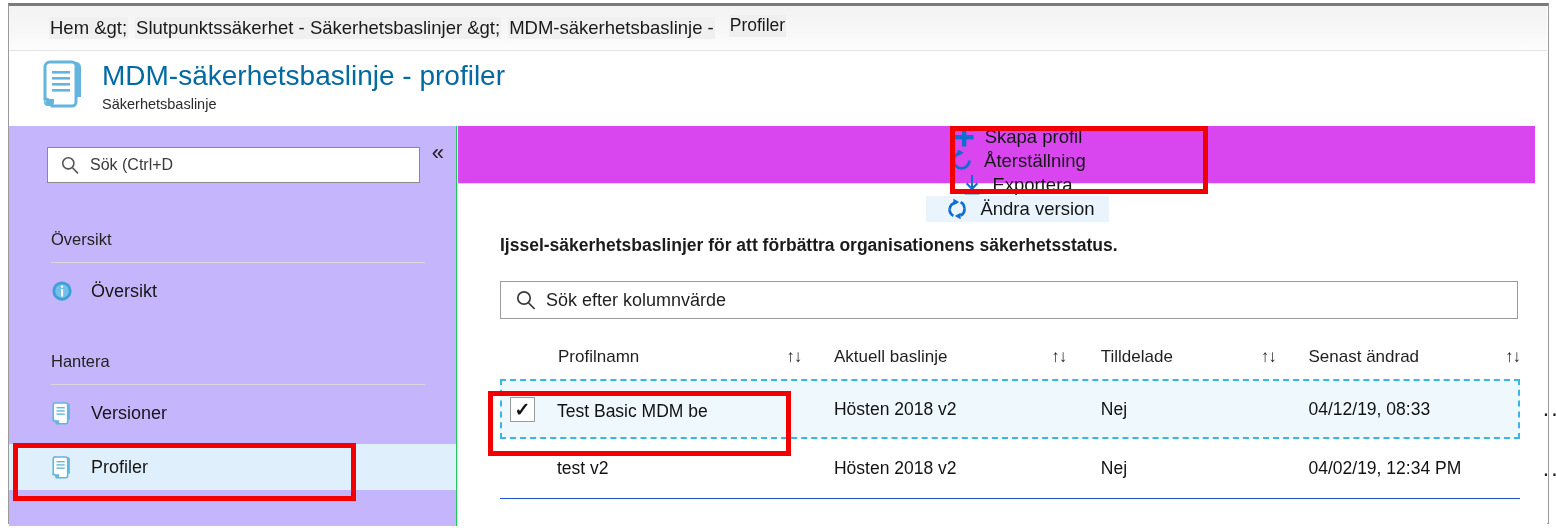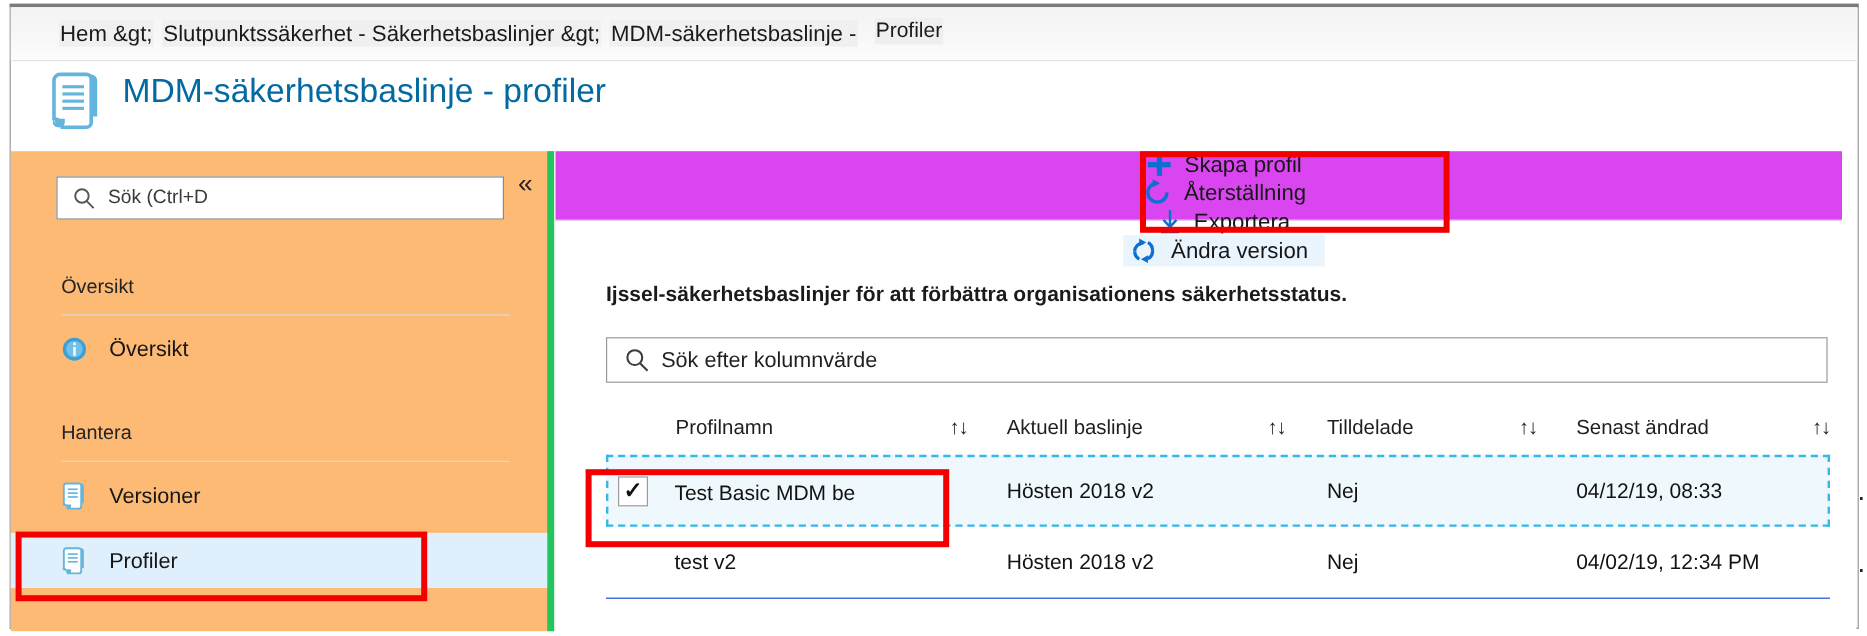--- a/index.html
+++ b/index.html
@@ -99,22 +99,22 @@
     left: 9px;
     top: 126px;
     right: 9px;
     bottom: 4px;
     display: flex;
   }
   .sidebar {
     width: 447px;
     flex: none;
     position: relative;
-    border-right: 6px solid #22c55e;
-    background: #fdba74;
+    border-right: 1px solid #22c55e;
+    background: #c4b5fd;
   }
   .content {
     flex: 1;
     position: relative;
     background: #ffffff;
     border-left: 1px solid #e6e6e6;
   }
 
   
   .side-search {
@@ -196,21 +196,21 @@
     height: 44px;
     padding: 0 6px;
     cursor: pointer;
     white-space: nowrap;
   }
   .tb-btn .tb-ico { flex: none; margin-right: 10px; display: block; }
   .tb-btn .tb-lbl {
     font-size: 18.5px;
     color: #161616;
   }
-  .tb-btn.active { background: #eaf4fc; padding: 0 14px 0 4px; align-items: center; }
+  .tb-btn.active { background: #eaf4fc; padding: 0 14px 0 18px; align-items: center; }
   .tb-gap-a { width: 50px; }
   .tb-gap-b { width: 6px; }
 
   
   .desc {
     position: absolute;
     left: 42px;
     top: 109px;
     font-size: 17.5px;
     color: #1b1b1b;
@@ -332,20 +332,21 @@
       <path d="M10 4 h22 a4 4 0 0 1 4 4 v36 a4 4 0 0 1 -4 4 H12 a7 7 0 0 0 -7 -7 V9 a5 5 0 0 1 5 -5 z" fill="#ffffff" stroke="#64b5dd" stroke-width="3"></path>
       <rect x="12" y="13" width="18" height="2.6" fill="#64b5dd"></rect>
       <rect x="12" y="19" width="18" height="2.6" fill="#64b5dd"></rect>
       <rect x="12" y="25" width="18" height="2.6" fill="#64b5dd"></rect>
       <rect x="12" y="31" width="18" height="2.6" fill="#64b5dd"></rect>
       <path d="M5 41 a7 7 0 0 0 7 7 H8 a4 4 0 0 1 -4 -4 z" fill="#64b5dd"></path>
       <path d="M2 41 h12 a0 0 0 0 1 0 0 v3 a4 4 0 0 1 -8 0 a3 3 0 0 0 -4 -3 z" fill="#64b5dd"></path>
     </svg>
     <div class="title-text-wrap">
       <div class="title-main">MDM-säkerhetsbaslinje - profiler</div>
+      <div class="title-sub">Säkerhetsbaslinje</div>
     </div>
   </div>
 
   <div class="body-split">
 
     <div class="sidebar">
 
       <div class="side-search">
         <svg class="mag" width="20" height="20" viewBox="0 0 20 20">
           <circle cx="8.3" cy="8.3" r="5.6" fill="none" stroke="#555" stroke-width="1.6"></circle>

